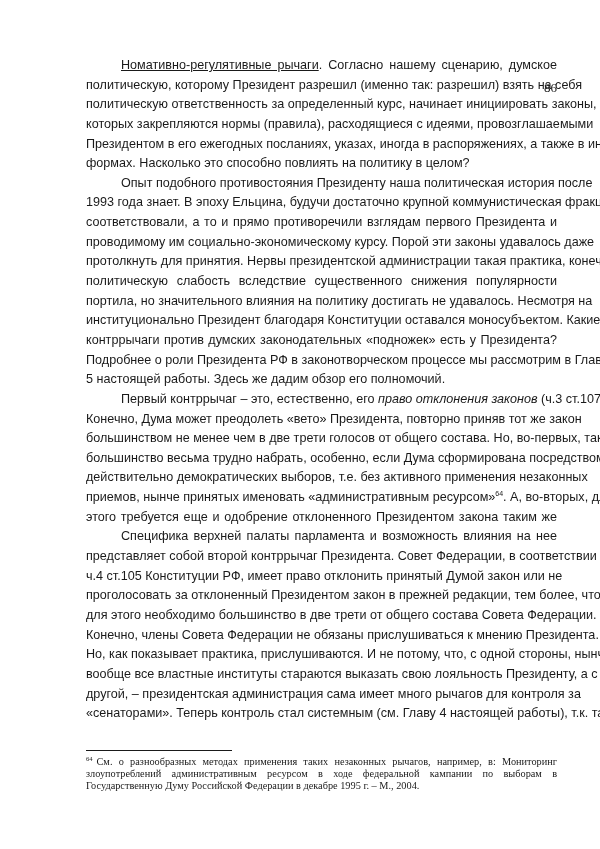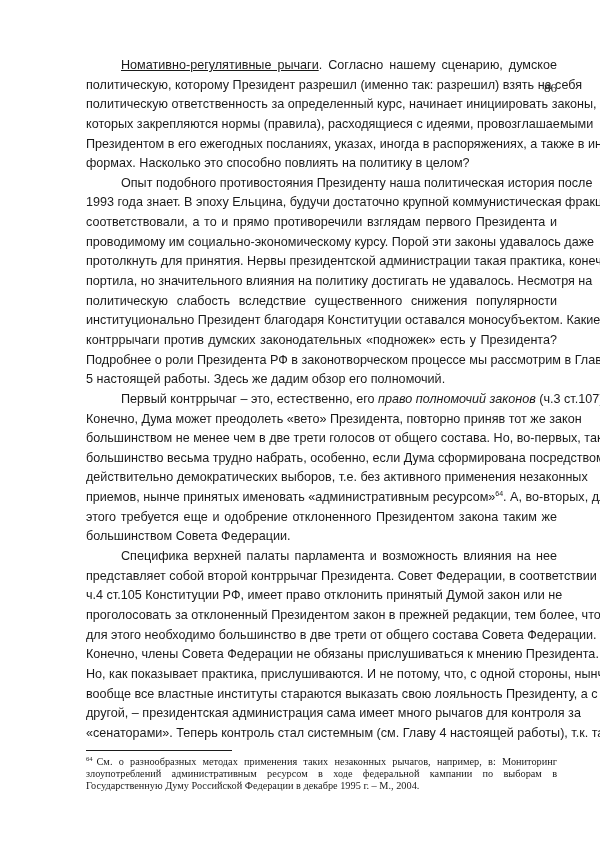--- a/index.html
+++ b/index.html
@@ -69,37 +69,36 @@
     <span class="line">Президентом в его ежегодных посланиях, указах, иногда в распоряжениях, а также в иных</span>
     <span class="line last">формах. Насколько это способно повлиять на политику в целом?</span>
   </div>
 
   <div>
     <span class="line indent">Опыт подобного противостояния Президенту наша политическая история после</span>
     <span class="line">1993 года знает. В эпоху Ельцина, будучи достаточно крупной коммунистическая фракция</span>
     <span class="line">соответствовали, а то и прямо противоречили взглядам первого Президента и</span>
     <span class="line">проводимому им социально-экономическому курсу. Порой эти законы удавалось даже</span>
     <span class="line">протолкнуть для принятия. Нервы президентской администрации такая практика, конечно,</span>
+    <span class="line">политическую слабость вследствие существенного снижения популярности</span>
     <span class="line">портила, но значительного влияния на политику достигать не удавалось. Несмотря на</span>
-    <span class="line">политическую слабость вследствие существенного снижения популярности</span>
     <span class="line">институционально Президент благодаря Конституции оставался моносубъектом. Какие же</span>
     <span class="line">контррычаги против думских законодательных «подножек» есть у Президента?</span>
     <span class="line">Подробнее о роли Президента РФ в законотворческом процессе мы рассмотрим в Главе</span>
     <span class="line last">5 настоящей работы. Здесь же дадим обзор его полномочий.</span>
   </div>
 
   <div>
-    <span class="line indent"><span>Первый контррычаг – это, естественно, его </span><span class="i">право полномочий законов</span><span> (ч.3 ст.107).</span></span>
+    <span class="line indent"><span>Первый контррычаг – это, естественно, его </span><span class="i">право отклонения законов</span><span> (ч.3 ст.107).</span></span>
     <span class="line">Конечно, Дума может преодолеть «вето» Президента, повторно приняв тот же закон</span>
     <span class="line">большинством не менее чем в две трети голосов от общего состава. Но, во-первых, такое</span>
     <span class="line">большинство весьма трудно набрать, особенно, если Дума сформирована посредством</span>
     <span class="line">действительно демократических выборов, т.е. без активного применения незаконных</span>
     <span class="line"><span>приемов, нынче принятых именовать «административным ресурсом»</span><sup>64</sup><span>. А, во-вторых, для</span></span>
     <span class="line">этого требуется еще и одобрение отклоненного Президентом закона таким же</span>
-    <span class="line last">большинством Совета Федерации.</span>
   </div>
 
   <div>
     <span class="line indent">Специфика верхней палаты парламента и возможность влияния на нее</span>
     <span class="line">представляет собой второй контррычаг Президента. Совет Федерации, в соответствии с</span>
     <span class="line">ч.4 ст.105 Конституции РФ, имеет право отклонить принятый Думой закон или не</span>
     <span class="line">проголосовать за отклоненный Президентом закон в прежней редакции, тем более, что</span>
     <span class="line">для этого необходимо большинство в две трети от общего состава Совета Федерации.</span>
     <span class="line">Конечно, члены Совета Федерации не обязаны прислушиваться к мнению Президента.</span>
     <span class="line">Но, как показывает практика, прислушиваются. И не потому, что, с одной стороны, нынче</span>

